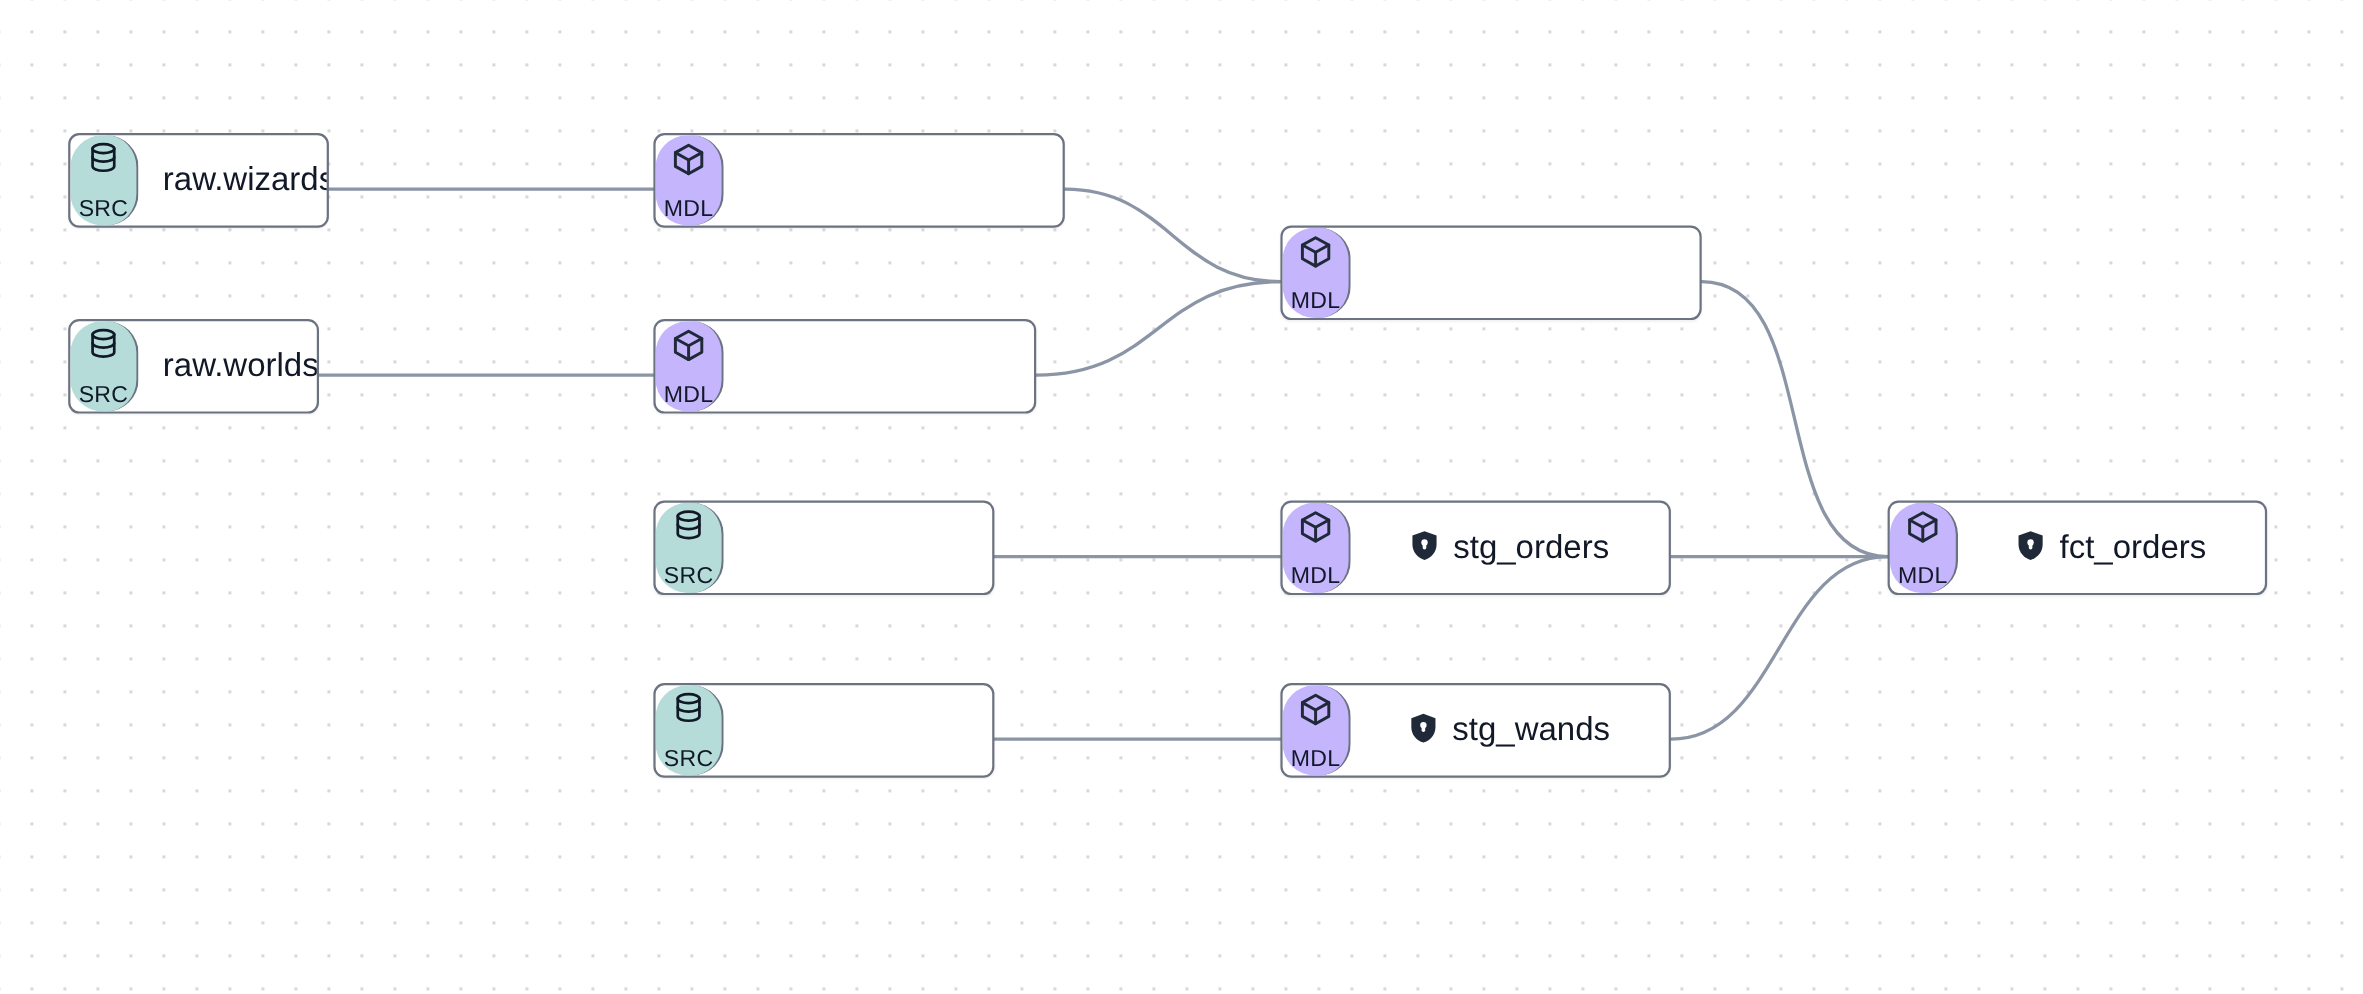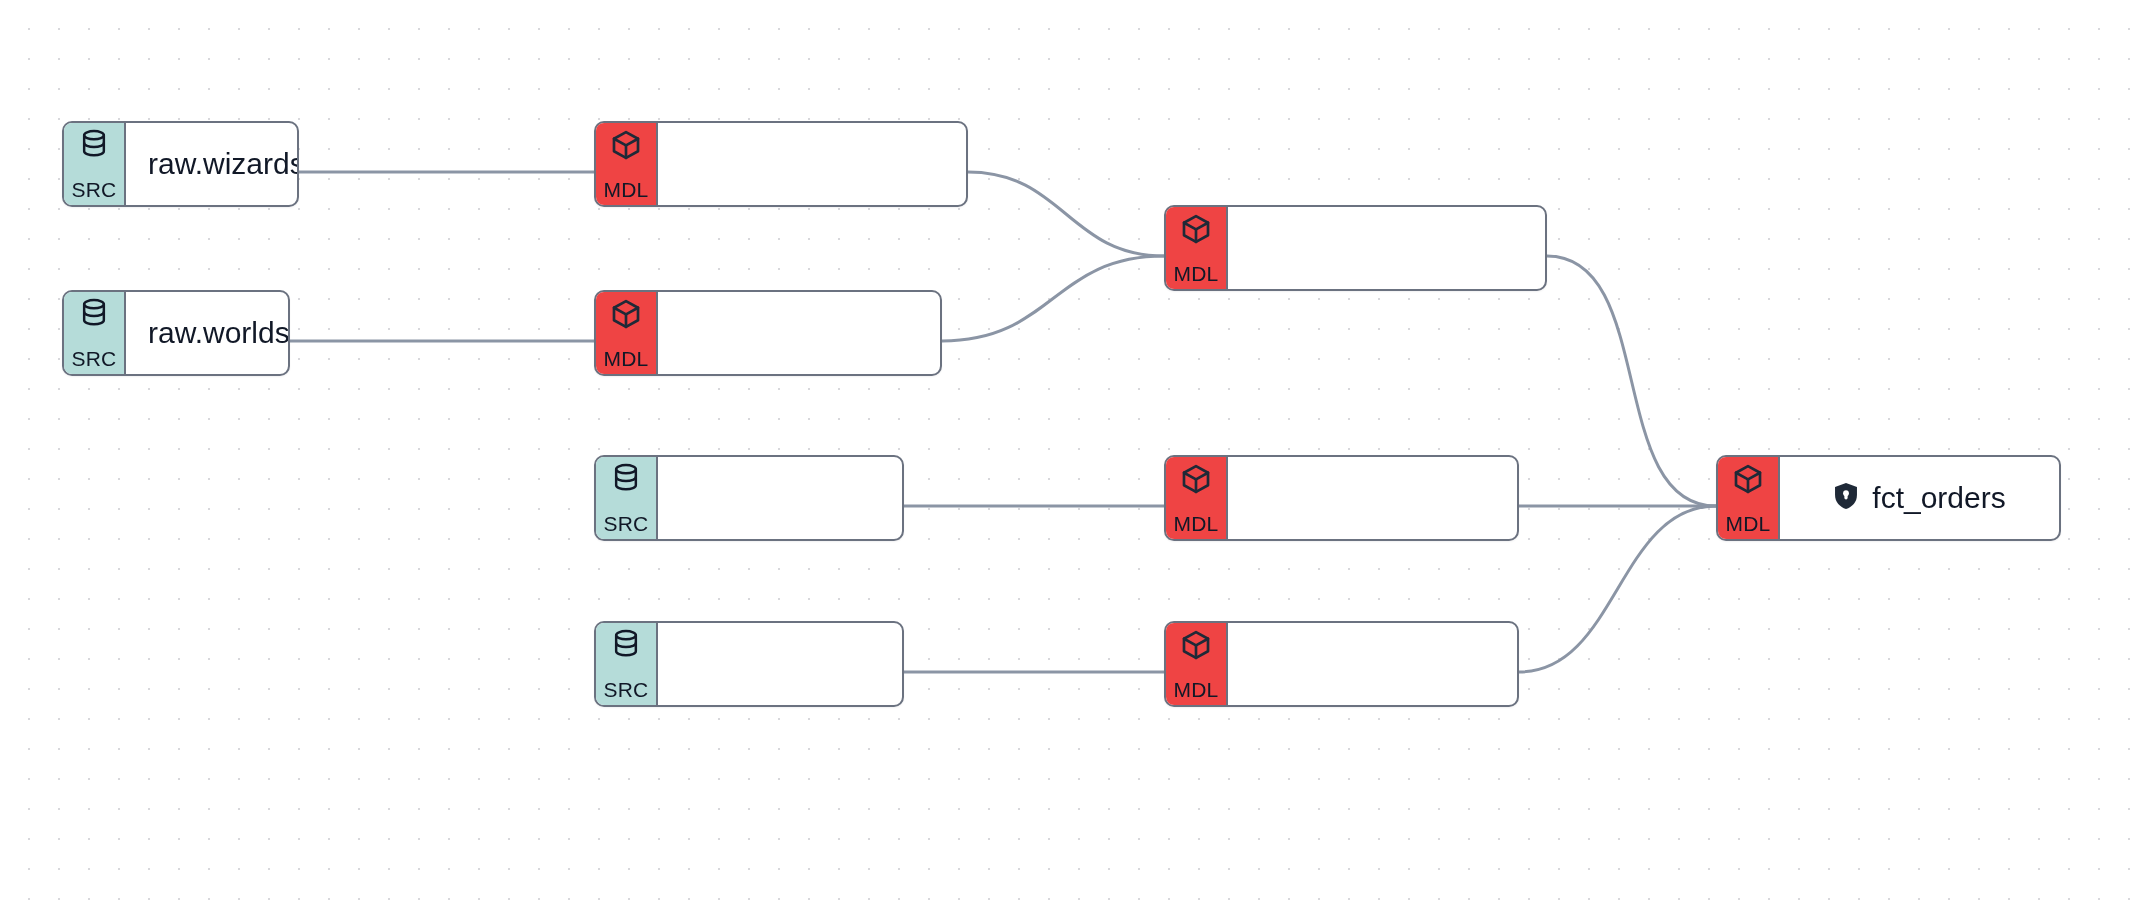--- a/index.html
+++ b/index.html
@@ -40,23 +40,24 @@
   .badge {
     width: 62px;
     flex: 0 0 62px;
     display: flex;
     flex-direction: column;
     align-items: center;
     justify-content: center;
     gap: 18px;
     border-right: 2px solid #6b7280;
     box-sizing: border-box;
+    border-radius: 29px;
   }
   .badge.src { background: #b5dcd9; }
-  .badge.mdl { background: #ef4444; }
+  .badge.mdl { background: #c4b5fd; }
   .badge svg { display: block; }
   .badge-label {
     font-size: 21px;
     line-height: 21px;
     color: #111827;
     letter-spacing: 0.2px;
   }
   .node-body {
     flex: 1 1 auto;
     display: flex;
@@ -190,64 +191,84 @@
     <div class="badge mdl">
       <span>
         <svg width="32" height="32" viewBox="0 0 24 24" fill="none" stroke="#1f2937" stroke-width="2" stroke-linecap="round" stroke-linejoin="round">
           <path d="M12 2.3 L21 7.3 L21 16.7 L12 21.7 L3 16.7 L3 7.3 Z"></path>
           <path d="M3 7.3 L12 12.3 L21 7.3"></path>
           <path d="M12 12.3 L12 21.7"></path>
         </svg>
       </span>
       <span class="badge-label">MDL</span>
     </div>
-  </div>
-
-  <div class="node" style="left:1164px; top:621px; width:355px;">
-    <div class="badge mdl">
-      <span>
-        <svg width="32" height="32" viewBox="0 0 24 24" fill="none" stroke="#1f2937" stroke-width="2" stroke-linecap="round" stroke-linejoin="round">
-          <path d="M12 2.3 L21 7.3 L21 16.7 L12 21.7 L3 16.7 L3 7.3 Z"></path>
-          <path d="M3 7.3 L12 12.3 L21 7.3"></path>
-          <path d="M12 12.3 L12 21.7"></path>
-        </svg>
-      </span>
-      <span class="badge-label">MDL</span>
-    </div>
-  </div>
-
-  <div class="node" style="left:1164px; top:205px; width:383px;">
-    <div class="badge mdl">
-      <span>
-        <svg width="32" height="32" viewBox="0 0 24 24" fill="none" stroke="#1f2937" stroke-width="2" stroke-linecap="round" stroke-linejoin="round">
-          <path d="M12 2.3 L21 7.3 L21 16.7 L12 21.7 L3 16.7 L3 7.3 Z"></path>
-          <path d="M3 7.3 L12 12.3 L21 7.3"></path>
-          <path d="M12 12.3 L12 21.7"></path>
-        </svg>
-      </span>
-      <span class="badge-label">MDL</span>
-    </div>
-  </div>
-
-  <div class="node" style="left:1716px; top:455px; width:345px;">
-    <div class="badge mdl">
-      <span>
-        <svg width="32" height="32" viewBox="0 0 24 24" fill="none" stroke="#1f2937" stroke-width="2" stroke-linecap="round" stroke-linejoin="round">
-          <path d="M12 2.3 L21 7.3 L21 16.7 L12 21.7 L3 16.7 L3 7.3 Z"></path>
-          <path d="M3 7.3 L12 12.3 L21 7.3"></path>
-          <path d="M12 12.3 L12 21.7"></path>
-        </svg>
-      </span>
-      <span class="badge-label">MDL</span>
-    </div>
     <div class="node-body">
       <span class="shield-icon">
         <svg width="26" height="28" viewBox="0 0 22 24" fill="#1f2937">
           <path d="M11 0.8 L20.4 4.2 V11.2 C20.4 17.2 16.2 21.6 11 23.2 C5.8 21.6 1.6 17.2 1.6 11.2 V4.2 Z"></path>
           <circle cx="11" cy="9.6" r="2.5" fill="#ffffff"></circle>
           <rect x="9.6" y="9.6" width="2.8" height="5.4" rx="1.4" fill="#ffffff"></rect>
         </svg>
       </span>
+      <span class="node-label">stg_orders</span>
+    </div>
+  </div>
+
+  <div class="node" style="left:1164px; top:621px; width:355px;">
+    <div class="badge mdl">
+      <span>
+        <svg width="32" height="32" viewBox="0 0 24 24" fill="none" stroke="#1f2937" stroke-width="2" stroke-linecap="round" stroke-linejoin="round">
+          <path d="M12 2.3 L21 7.3 L21 16.7 L12 21.7 L3 16.7 L3 7.3 Z"></path>
+          <path d="M3 7.3 L12 12.3 L21 7.3"></path>
+          <path d="M12 12.3 L12 21.7"></path>
+        </svg>
+      </span>
+      <span class="badge-label">MDL</span>
+    </div>
+    <div class="node-body">
+      <span class="shield-icon">
+        <svg width="26" height="28" viewBox="0 0 22 24" fill="#1f2937">
+          <path d="M11 0.8 L20.4 4.2 V11.2 C20.4 17.2 16.2 21.6 11 23.2 C5.8 21.6 1.6 17.2 1.6 11.2 V4.2 Z"></path>
+          <circle cx="11" cy="9.6" r="2.5" fill="#ffffff"></circle>
+          <rect x="9.6" y="9.6" width="2.8" height="5.4" rx="1.4" fill="#ffffff"></rect>
+        </svg>
+      </span>
+      <span class="node-label">stg_wands</span>
+    </div>
+  </div>
+
+  <div class="node" style="left:1164px; top:205px; width:383px;">
+    <div class="badge mdl">
+      <span>
+        <svg width="32" height="32" viewBox="0 0 24 24" fill="none" stroke="#1f2937" stroke-width="2" stroke-linecap="round" stroke-linejoin="round">
+          <path d="M12 2.3 L21 7.3 L21 16.7 L12 21.7 L3 16.7 L3 7.3 Z"></path>
+          <path d="M3 7.3 L12 12.3 L21 7.3"></path>
+          <path d="M12 12.3 L12 21.7"></path>
+        </svg>
+      </span>
+      <span class="badge-label">MDL</span>
+    </div>
+  </div>
+
+  <div class="node" style="left:1716px; top:455px; width:345px;">
+    <div class="badge mdl">
+      <span>
+        <svg width="32" height="32" viewBox="0 0 24 24" fill="none" stroke="#1f2937" stroke-width="2" stroke-linecap="round" stroke-linejoin="round">
+          <path d="M12 2.3 L21 7.3 L21 16.7 L12 21.7 L3 16.7 L3 7.3 Z"></path>
+          <path d="M3 7.3 L12 12.3 L21 7.3"></path>
+          <path d="M12 12.3 L12 21.7"></path>
+        </svg>
+      </span>
+      <span class="badge-label">MDL</span>
+    </div>
+    <div class="node-body">
+      <span class="shield-icon">
+        <svg width="26" height="28" viewBox="0 0 22 24" fill="#1f2937">
+          <path d="M11 0.8 L20.4 4.2 V11.2 C20.4 17.2 16.2 21.6 11 23.2 C5.8 21.6 1.6 17.2 1.6 11.2 V4.2 Z"></path>
+          <circle cx="11" cy="9.6" r="2.5" fill="#ffffff"></circle>
+          <rect x="9.6" y="9.6" width="2.8" height="5.4" rx="1.4" fill="#ffffff"></rect>
+        </svg>
+      </span>
       <span class="node-label">fct_orders</span>
     </div>
   </div>
 
 </div>
 
 </body></html>

